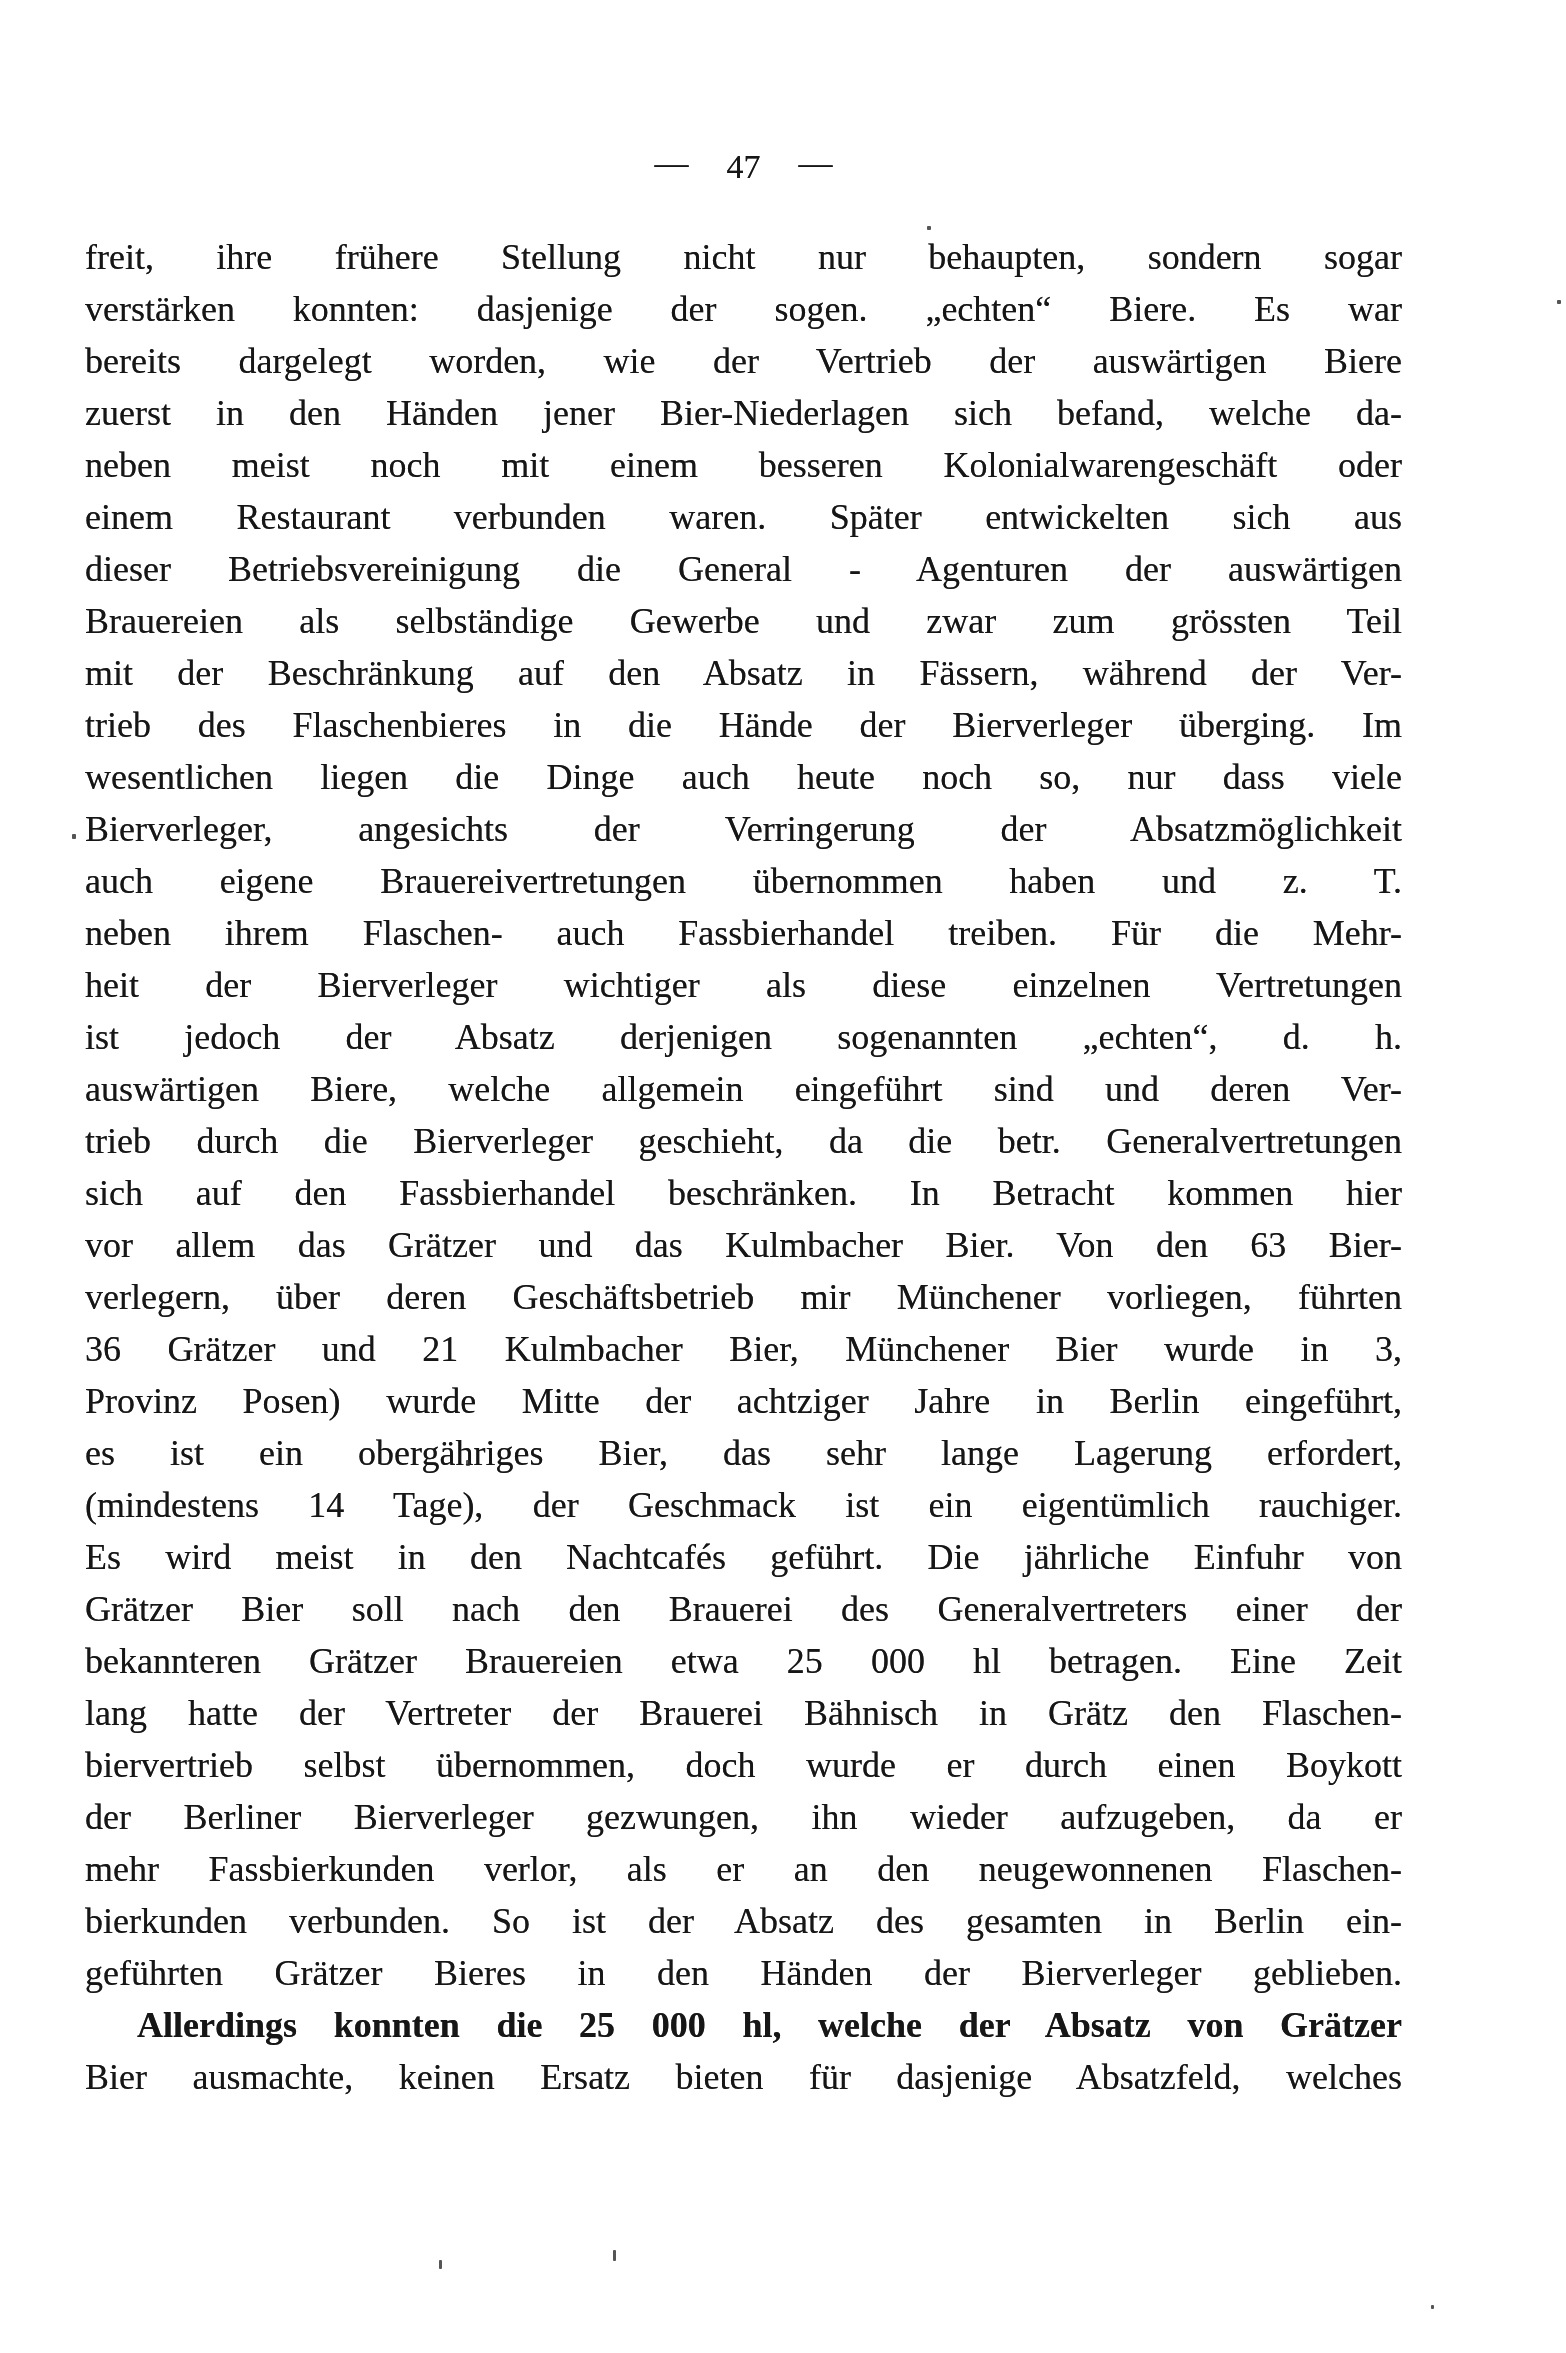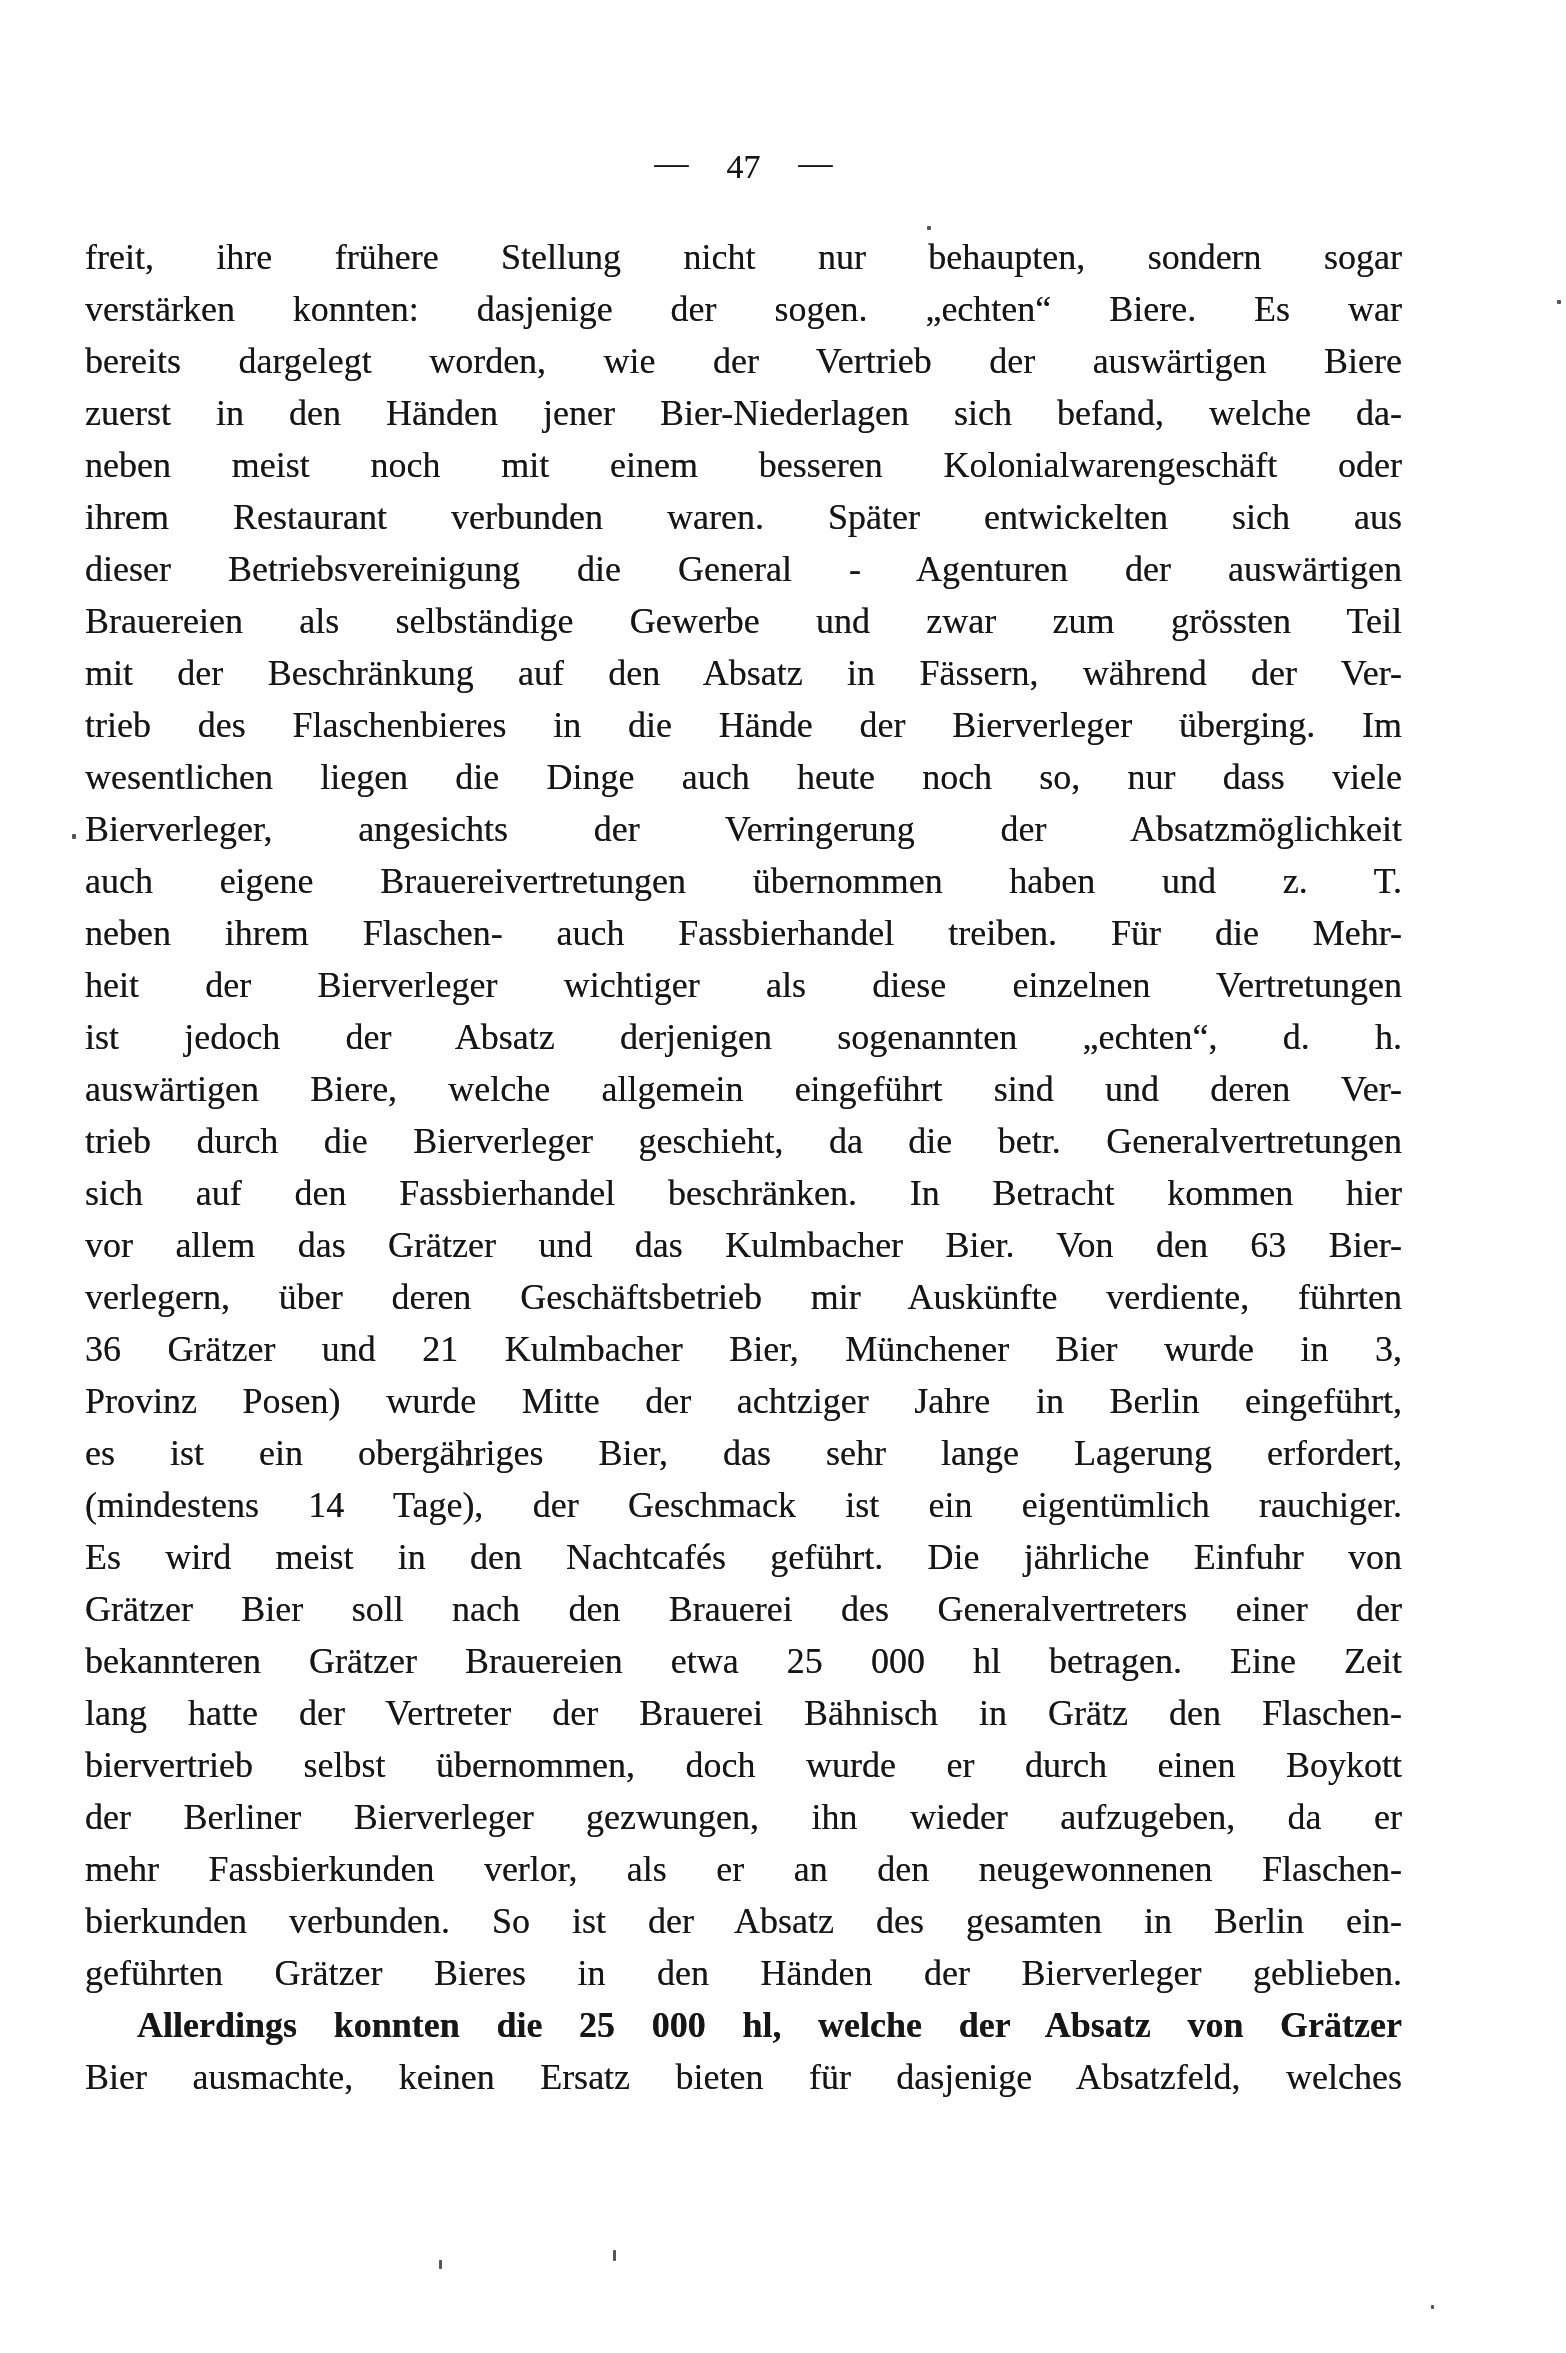--- a/index.html
+++ b/index.html
@@ -70,36 +70,36 @@
     <span class="pagenum">47</span>
     <span class="dash">—</span>
   </div>
 
   <div class="body-text" id="body-text">
       <div class="line">freit, ihre frühere Stellung nicht nur behaupten, sondern sogar</div>
       <div class="line">verstärken konnten: dasjenige der sogen. „echten“ Biere. Es war</div>
       <div class="line">bereits dargelegt worden, wie der Vertrieb der auswärtigen Biere</div>
       <div class="line">zuerst in den Händen jener Bier-Niederlagen sich befand, welche da-</div>
       <div class="line">neben meist noch mit einem besseren Kolonialwarengeschäft oder</div>
-      <div class="line">ihrem Restaurant verbunden waren. Später entwickelten sich aus</div>
+      <div class="line">einem Restaurant verbunden waren. Später entwickelten sich aus</div>
       <div class="line">dieser Betriebsvereinigung die General - Agenturen der auswärtigen</div>
       <div class="line">Brauereien als selbständige Gewerbe und zwar zum grössten Teil</div>
       <div class="line">mit der Beschränkung auf den Absatz in Fässern, während der Ver-</div>
       <div class="line">trieb des Flaschenbieres in die Hände der Bierverleger überging. Im</div>
       <div class="line">wesentlichen liegen die Dinge auch heute noch so, nur dass viele</div>
       <div class="line">Bierverleger, angesichts der Verringerung der Absatzmöglichkeit</div>
       <div class="line">auch eigene Brauereivertretungen übernommen haben und z. T.</div>
       <div class="line">neben ihrem Flaschen- auch Fassbierhandel treiben. Für die Mehr-</div>
       <div class="line">heit der Bierverleger wichtiger als diese einzelnen Vertretungen</div>
       <div class="line">ist jedoch der Absatz derjenigen sogenannten „echten“, d. h.</div>
       <div class="line">auswärtigen Biere, welche allgemein eingeführt sind und deren Ver-</div>
       <div class="line">trieb durch die Bierverleger geschieht, da die betr. Generalvertretungen</div>
       <div class="line">sich auf den Fassbierhandel beschränken. In Betracht kommen hier</div>
       <div class="line">vor allem das Grätzer und das Kulmbacher Bier. Von den 63 Bier-</div>
-      <div class="line">verlegern, über deren Geschäftsbetrieb mir Auskünfte verdiente, führten</div>
+      <div class="line">verlegern, über deren Geschäftsbetrieb mir Münchener vorliegen, führten</div>
       <div class="line">36 Grätzer und 21 Kulmbacher Bier, Münchener Bier wurde in 3,</div>
       <div class="line">Provinz Posen) wurde Mitte der achtziger Jahre in Berlin eingeführt,</div>
       <div class="line">es ist ein obergähriges Bier, das sehr lange Lagerung erfordert,</div>
       <div class="line">(mindestens 14 Tage), der Geschmack ist ein eigentümlich rauchiger.</div>
       <div class="line">Es wird meist in den Nachtcafés geführt. Die jährliche Einfuhr von</div>
       <div class="line">Grätzer Bier soll nach den Brauerei des Generalvertreters einer der</div>
       <div class="line">bekannteren Grätzer Brauereien etwa 25 000 hl betragen. Eine Zeit</div>
       <div class="line">lang hatte der Vertreter der Brauerei Bähnisch in Grätz den Flaschen-</div>
       <div class="line">biervertrieb selbst übernommen, doch wurde er durch einen Boykott</div>
       <div class="line">der Berliner Bierverleger gezwungen, ihn wieder aufzugeben, da er</div>

